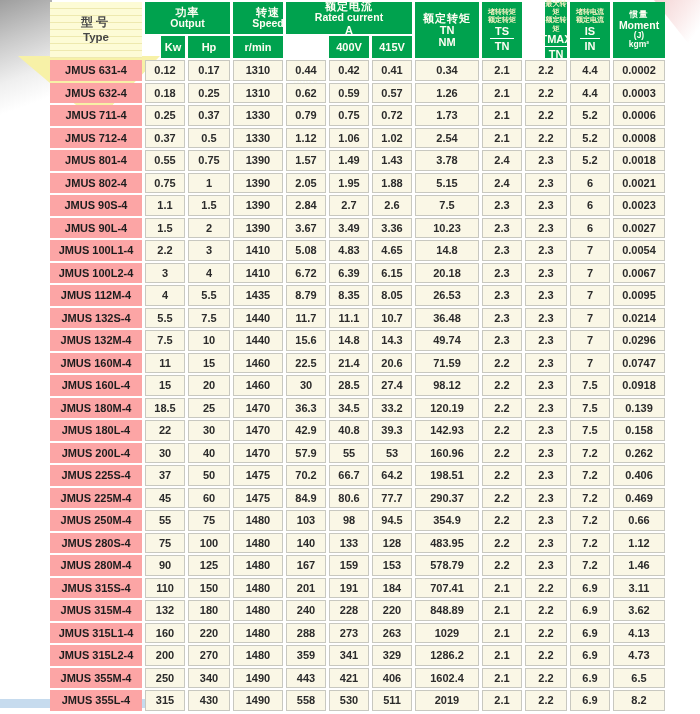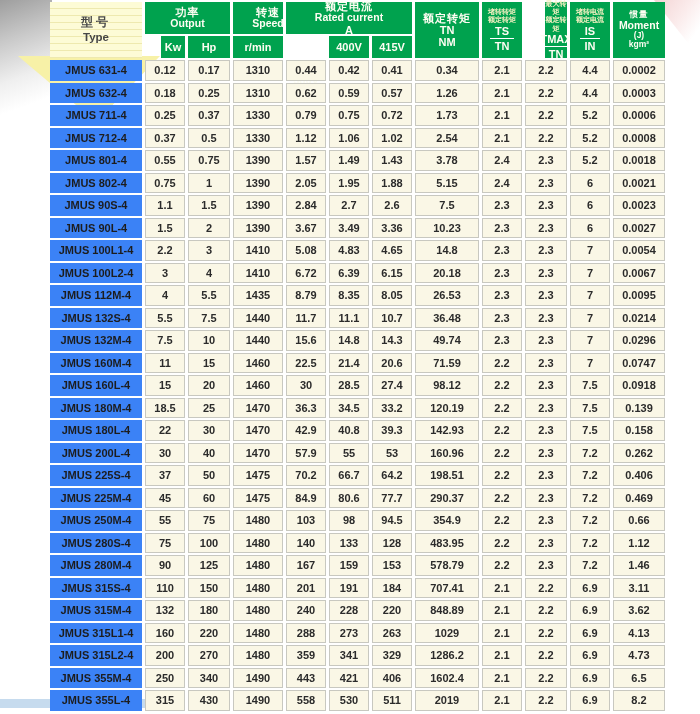--- a/index.html
+++ b/index.html
@@ -41,21 +41,21 @@
 
   
   .type-head{
     background:repeating-linear-gradient(to bottom,#fdfbd6 0px,#fdfbd6 6px,#eee9af 6px,#eee9af 7px);
     color:#474747;font-weight:bold;flex-direction:column;line-height:1.25;
   }
   .type-head .zh{font-size:12px;letter-spacing:3px;}
   .type-head .en{font-size:11.5px;}
 
   
-  .model-cell{background:#3b82f6;color:#1d1d1d;font-weight:bold;font-size:11px;}
+  .model-cell{background:#fca5a5;color:#1d1d1d;font-weight:bold;font-size:11px;}
   .num-cell{background:#faf7e6;border:1px solid #c8c8c0;color:#2b2b2b;font-weight:bold;font-size:11px;}
 </style>
 </head>
 <body>
 
 <div class="corner-gray"></div>
 <div class="corner-pink"></div>
 <div class="strip-blue"></div>
 <div class="arrow-banner"></div>
 

